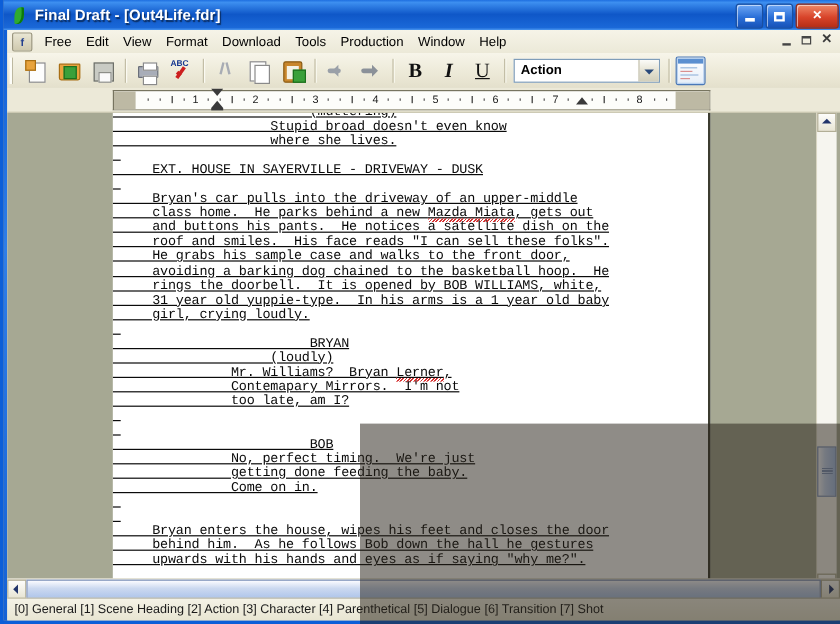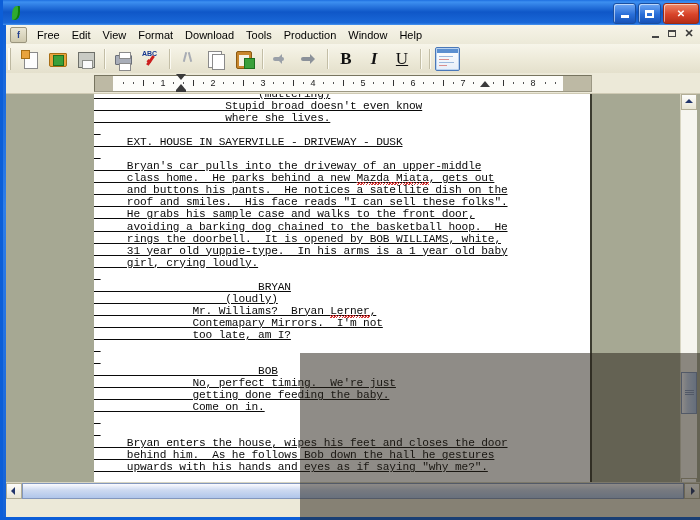--- a/index.html
+++ b/index.html
@@ -279,20 +279,21 @@
 <body>
 
 <div id="app">
 
   <div class="xp-frame">
 
     <div class="titlebar">
       <div class="title-icon">
           <span class="leaf"></span>
         </div>
+      <div class="title-text">Final Draft - [Out4Life.fdr]</div>
       <div class="win-btns">
         <div class="win-btn">
             <span class="gl-min"></span>
           </div>
         <div class="win-btn">
             <span class="gl-max"></span>
           </div>
         <div class="win-btn close">✕</div>
       </div>
     </div>
@@ -405,20 +406,26 @@
         </div>
         <div class="tb-btn">
           <span class="tb-text i">I</span>
         </div>
         <div class="tb-btn">
           <span class="tb-text u">U</span>
         </div>
 
         <div class="tb-sep"></div>
 
+        <div class="combo" style="width:122px;">
+          <span class="cv">Action</span>
+          <span class="cb">
+              <i></i>
+            </span>
+        </div>
 
 
         <div class="tb-sep"></div>
 
         <div class="viewb sel">
           <span class="vb-top"></span>
           <span class="vb-l" style="left:3px;top:8px;width:14px;"></span>
           <span class="vb-r" style="left:3px;top:11px;width:10px;"></span>
           <span class="vb-l" style="left:3px;top:14px;width:15px;"></span>
           <span class="vb-r" style="left:3px;top:17px;width:8px;"></span>
@@ -509,20 +516,23 @@
             <i></i>
           </div>
         <div class="hs-track">
           <div class="hs-thumb"></div>
         </div>
         <div class="hs-arrow rt">
             <i></i>
           </div>
       </div>
 
+      <div class="statusbar">
+        <div class="status-text">[0] General [1] Scene Heading [2] Action [3] Character [4] Parenthetical [5] Dialogue [6] Transition [7] Shot</div>
+      </div>
 
     </div>
   </div>
 
   <div class="overlay"></div>
   <div class="wm">
   </div>
 
 </div>
 

